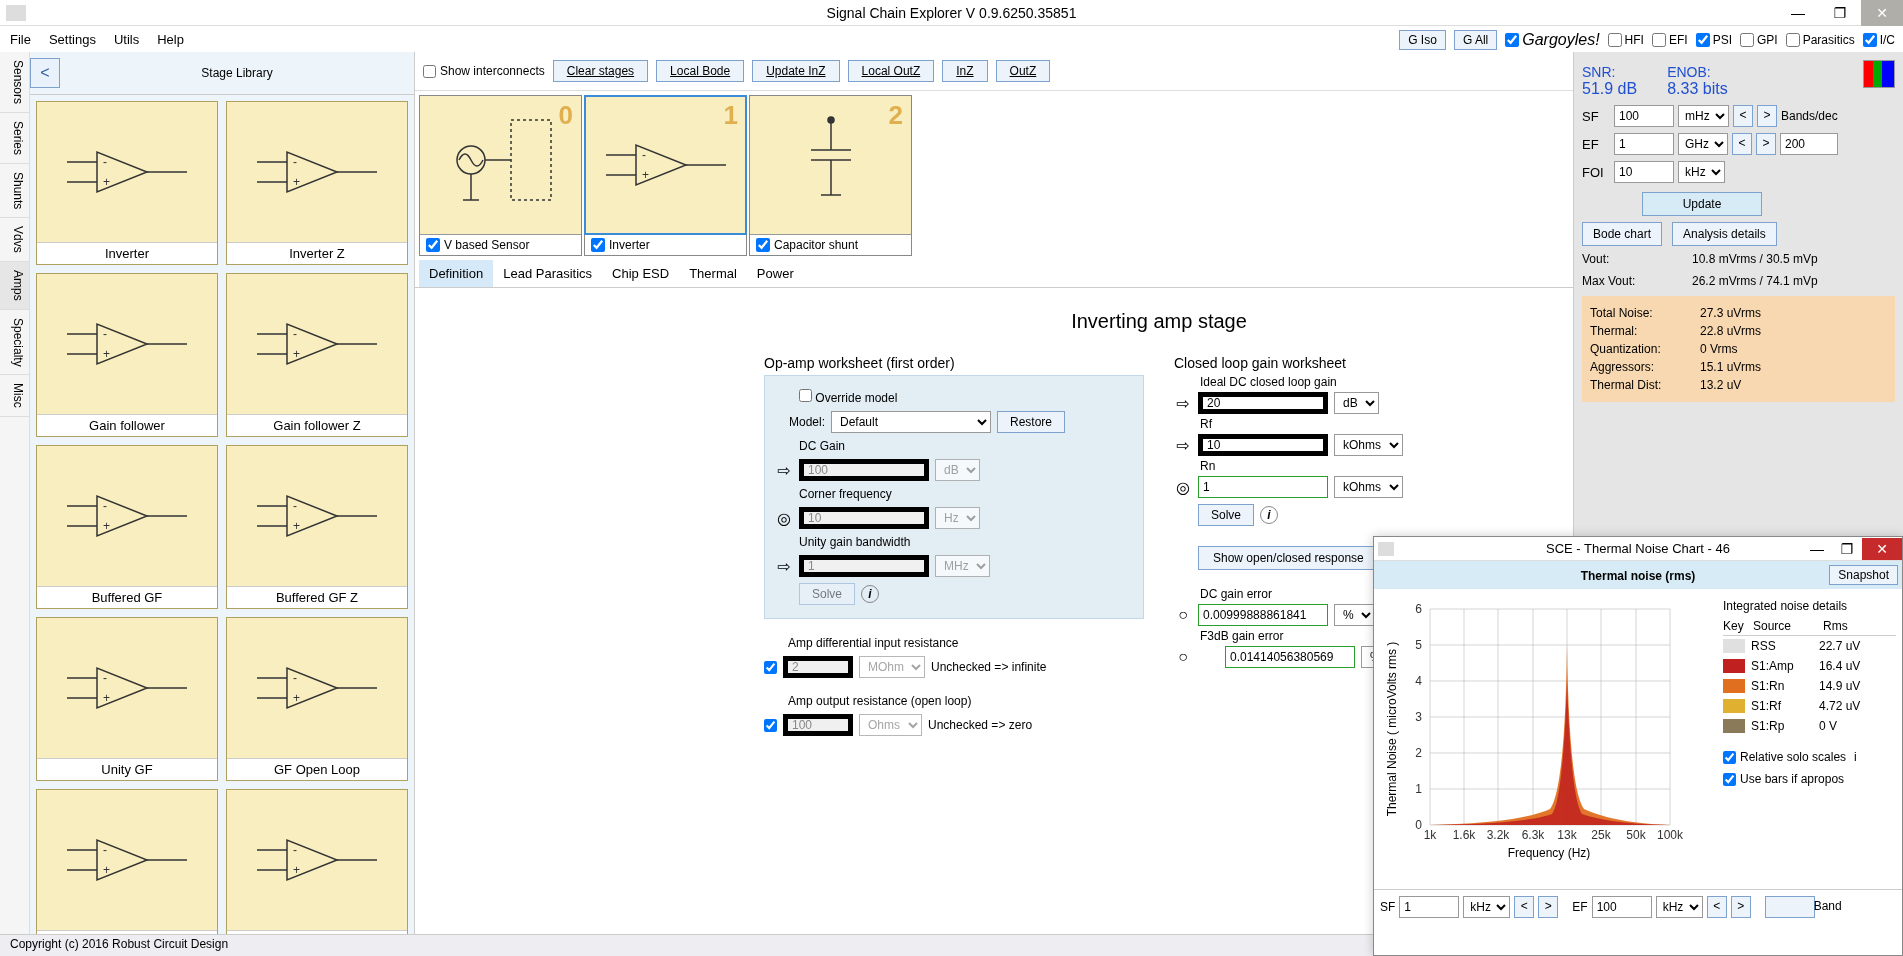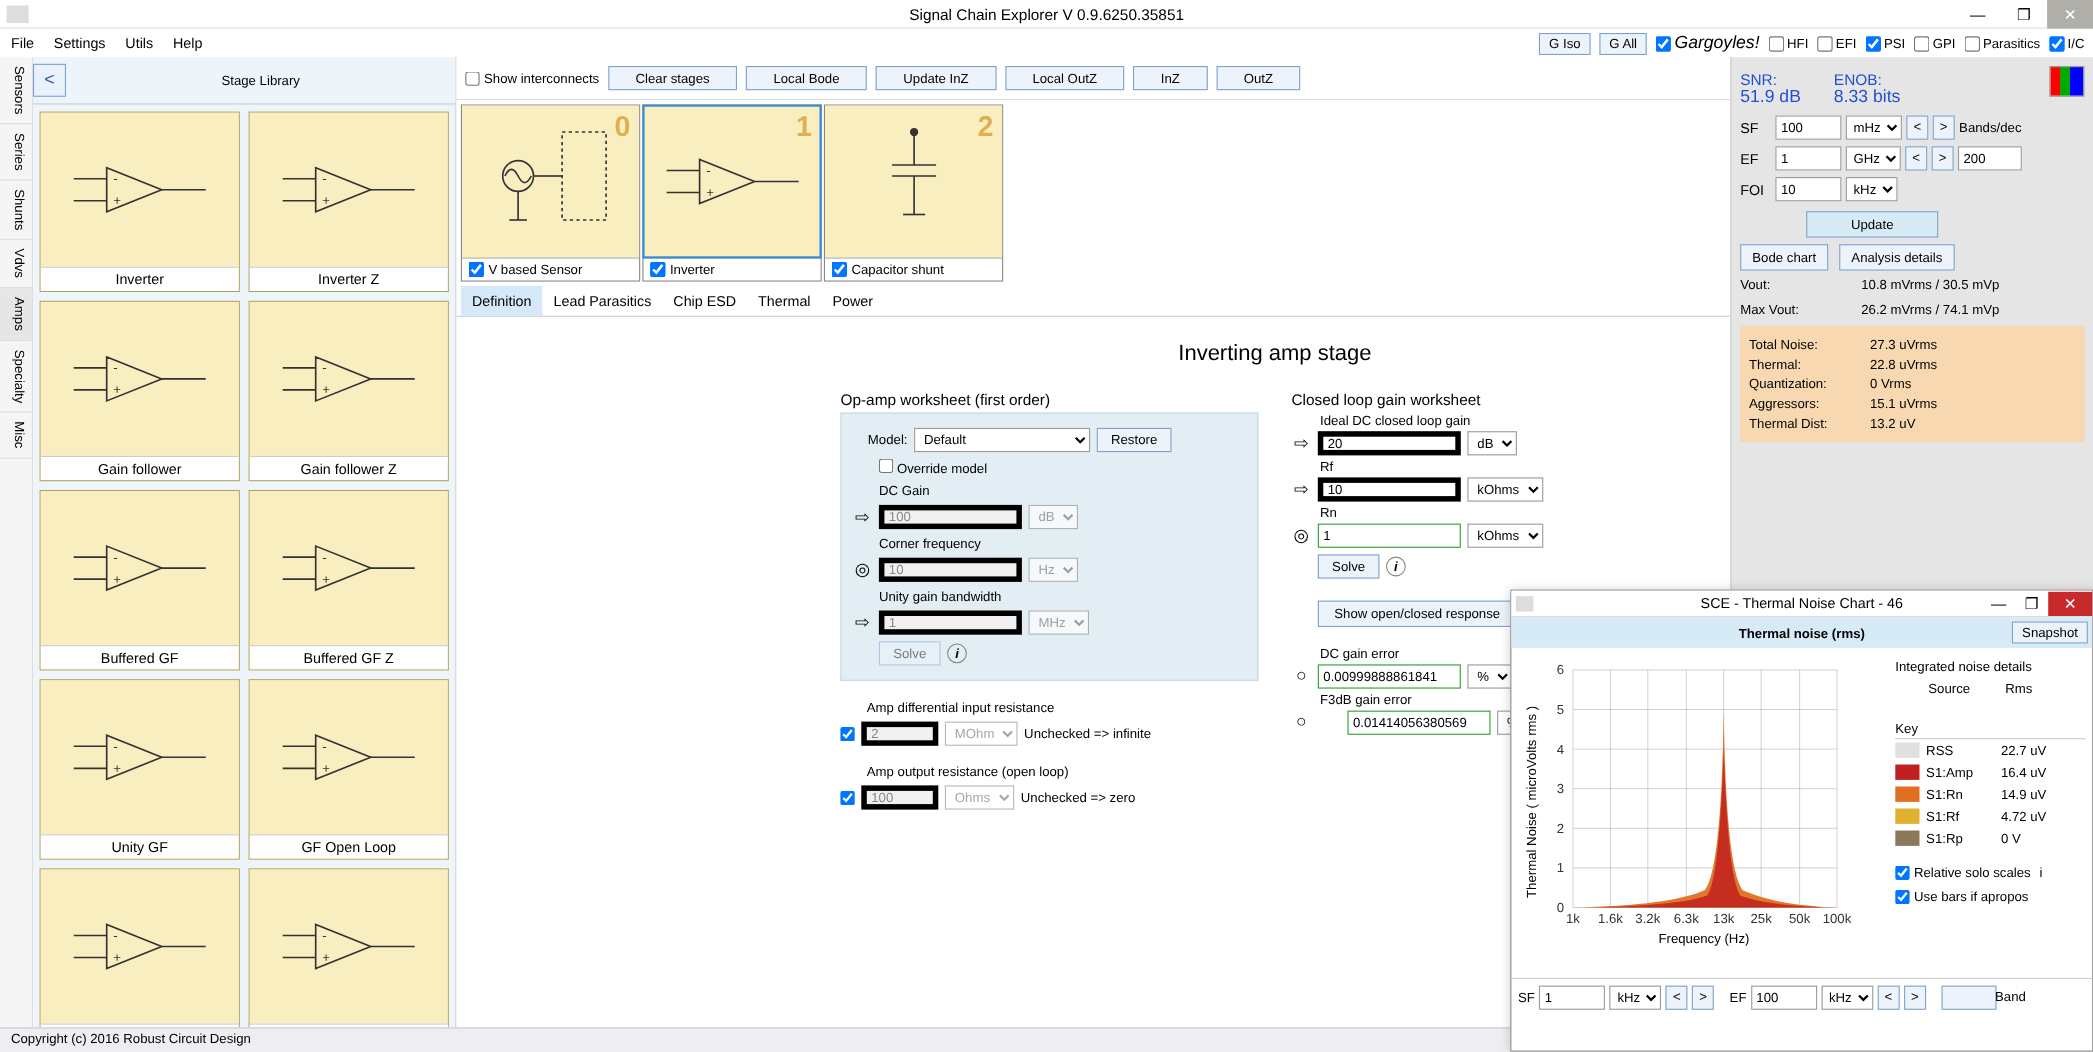--- a/index.html
+++ b/index.html
@@ -25,21 +25,21 @@
 .stage-lib { width: 385px; background: #edf5fb; border-right: 1px solid #ccc; display: flex; flex-direction: column; }
 .stage-lib .header { text-align: center; font-size: 18px; padding: 6px 0; border-bottom: 1px solid #ccc; background: #edf5fb; display: flex; align-items: center; }
 .stage-lib .header .lbl { flex: 1; }
 .lib-grid { flex: 1; overflow-y: auto; padding: 6px; display: grid; grid-template-columns: 1fr 1fr; gap: 8px; }
 .lib-item { border: 1px solid #b0a060; background: #f8eec0; text-align: center; cursor: pointer; }
 .lib-item .schem { height: 140px; background: #f8eec0; display: flex; align-items: center; justify-content: center; }
 .lib-item .name { border-top: 1px solid #ccc; background: #fff; padding: 3px; font-size: 13px; }
 .central { flex: 1; position: relative; background: #fff; }
 .chain-row { padding: 8px; display: flex; align-items: center; gap: 8px; border-bottom: 1px solid #ddd; }
 .chain-row .chk { display: flex; align-items: center; gap: 4px; }
-.chain-row .btn { border: 1px solid #7da2ce; background: #edf3fa; padding: 3px 24px; cursor: pointer; }
+.chain-row .btn { border: 1px solid #7da2ce; background: #edf3fa; padding: 3px 13px; cursor: pointer; text-decoration: underline; }
 .stage-boxes { display: flex; gap: 2px; padding: 4px; }
 .stage-box { width: 163px; border: 1px solid #888; }
 .stage-box .schem { height: 138px; background: #f8eec0; position: relative; display: flex; align-items: center; justify-content: center; }
 .stage-box.selected .schem { outline: 2px solid #3a8bd8; outline-offset: -1px; }
 .stage-box .schem .num { position: absolute; top: 4px; right: 8px; font-size: 26px; color: #e0b050; font-weight: bold; }
 .stage-box .lbl { display: flex; align-items: center; gap: 4px; padding: 3px 6px; border-top: 1px solid #999; font-size: 13px; }
 .stage-box .lbl input[type=checkbox] { width: 14px; height: 14px; }
 .subtabs { display: flex; border-bottom: 1px solid #ccc; padding-left: 4px; }
 .subtabs .stab { padding: 6px 10px; cursor: pointer; font-size: 13px; }
 .subtabs .stab.active { background: #d6e9f8; }
@@ -395,28 +395,28 @@
     </div>
 
     <div class="def-panel">
       <div class="def-title">Inverting amp stage</div>
       <div class="worksheets">
 
         <div class="ws">
           <div class="title">Op-amp worksheet (first order)</div>
           <div class="inner">
             <div class="row">
+                <span style="width:18px;"></span>
+                <label><input type="checkbox" style=""> <span>Override model</span></label>
+              </div>
+            <div class="row">
               <span style="width:50px;text-align:right;">Model:</span>
               <select style="width:160px;"><option>Default</option></select>
               <div class="btn">Restore</div>
             </div>
-            <div class="row">
-                <span style="width:18px;"></span>
-                <label><input type="checkbox" style=""> <span>Override model</span></label>
-              </div>
             <div class="row">
                 <span style="width:18px;"></span>
                 <span>DC Gain</span>
               </div>
             <div class="row">
                 <span class="arrow">⇨</span>
                 <input type="text" disabled="" style="width: 130px;" value="100">
                 <select disabled=""><option>dB</option></select>
               </div>
             <div class="row">
@@ -644,21 +644,21 @@
               <text x="240" y="230" text-anchor="middle">100k</text>
           </g>
         </g>
         <text x="12" y="130" font-size="11" transform="rotate(-90,12,130)" text-anchor="middle">Thermal Noise ( microVolts rms )</text>
         <text x="165" y="258" font-size="11" text-anchor="middle">Frequency (Hz)</text>
       </svg>
     </div>
     <div class="plegend">
       <div style="font-size:12px;padding:4px 0;">Integrated noise details</div>
       <div class="lh">
-          <span style="width:30px;margin-top:36px;">Key</span>
+          <span style="width:30px;">Key</span>
           <span style="width:70px;">Source</span>
           <span>Rms</span>
         </div>
       <div id="legend-rows">
           <div class="lr">
             <div class="sw" style="background:#e0e0e0;"></div>
             <span style="width:68px;">RSS</span>
             <span>22.7 uV</span>
           </div>
           <div class="lr">

